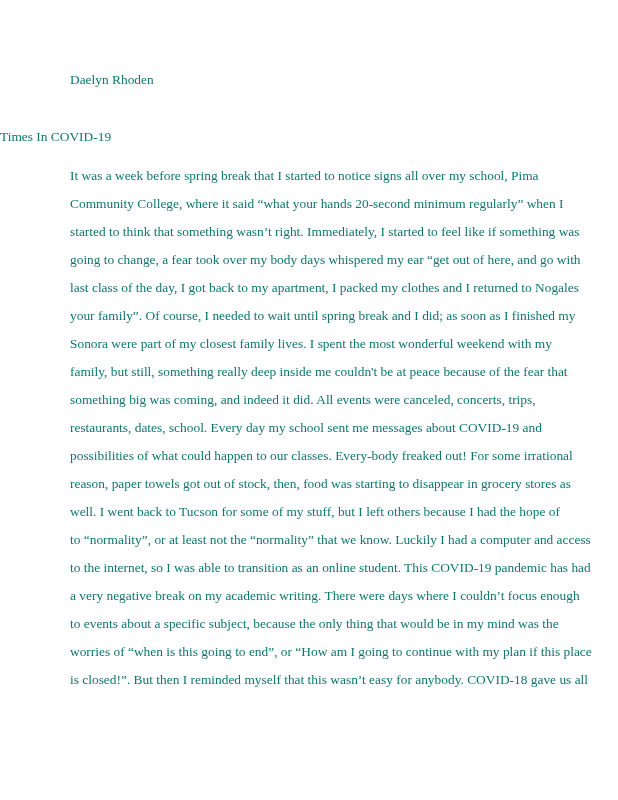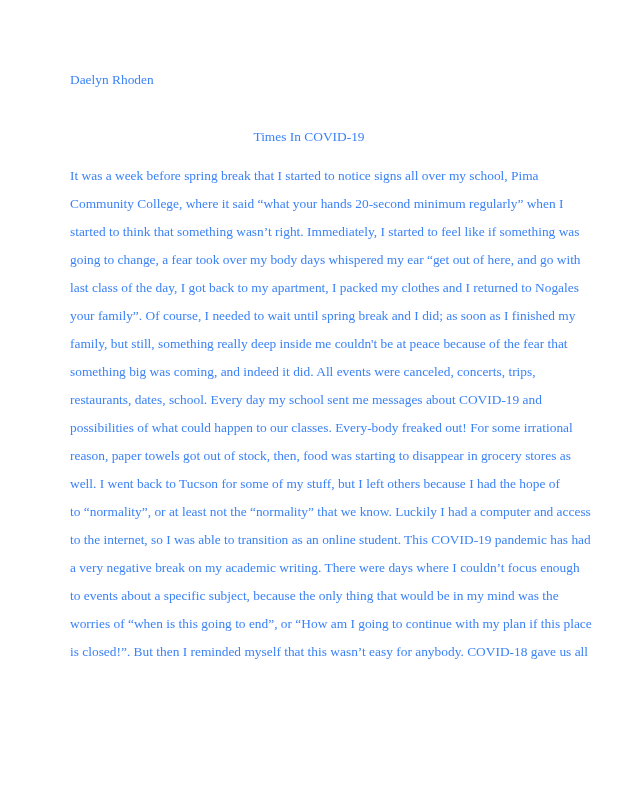--- a/index.html
+++ b/index.html
@@ -7,36 +7,35 @@
     padding: 0;
     background: #ffffff;
   }
   .page {
     position: relative;
     width: 618px;
     height: 800px;
     background: #ffffff;
     overflow: hidden;
     font-family: "Liberation Serif", "DejaVu Serif", serif;
-    color: #3b82f6;
+    color: #0f766e;
     font-size: 13.4px;
     -webkit-font-smoothing: antialiased;
   }
   .author {
     position: absolute;
     top: 72px;
     left: 70px;
     white-space: nowrap;
   }
   .doc-title {
     position: absolute;
     top: 129px;
     left: 0;
     width: 618px;
-    text-align: center;
     white-space: nowrap;
   }
   .body-text {
     position: absolute;
     top: 162px;
     left: 70px;
     width: 490px;
   }
   .body-text .line {
     line-height: 28px;
@@ -52,20 +51,21 @@
 
   <div class="doc-title">Times In COVID-19</div>
 
   <div class="body-text">
       <div class="line">It was a week before spring break that I started to notice signs all over my school, Pima</div>
       <div class="line">Community College, where it said “what your hands 20-second minimum regularly” when I</div>
       <div class="line">started to think that something wasn’t right. Immediately, I started to feel like if something was</div>
       <div class="line">going to change, a fear took over my body days whispered my ear “get out of here, and go with</div>
       <div class="line">last class of the day, I got back to my apartment, I packed my clothes and I returned to Nogales</div>
       <div class="line">your family”. Of course, I needed to wait until spring break and I did; as soon as I finished my</div>
+      <div class="line">Sonora were part of my closest family lives. I spent the most wonderful weekend with my</div>
       <div class="line">family, but still, something really deep inside me couldn't be at peace because of the fear that</div>
       <div class="line">something big was coming, and indeed it did. All events were canceled, concerts, trips,</div>
       <div class="line">restaurants, dates, school. Every day my school sent me messages about COVID-19 and</div>
       <div class="line">possibilities of what could happen to our classes. Every-body freaked out! For some irrational</div>
       <div class="line">reason, paper towels got out of stock, then, food was starting to disappear in grocery stores as</div>
       <div class="line">well. I went back to Tucson for some of my stuff, but I left others because I had the hope of</div>
       <div class="line">to “normality”, or at least not the “normality” that we know. Luckily I had a computer and access</div>
       <div class="line">to the internet, so I was able to transition as an online student. This COVID-19 pandemic has had</div>
       <div class="line">a very negative break on my academic writing. There were days where I couldn’t focus enough</div>
       <div class="line">to events about a specific subject, because the only thing that would be in my mind was the</div>

